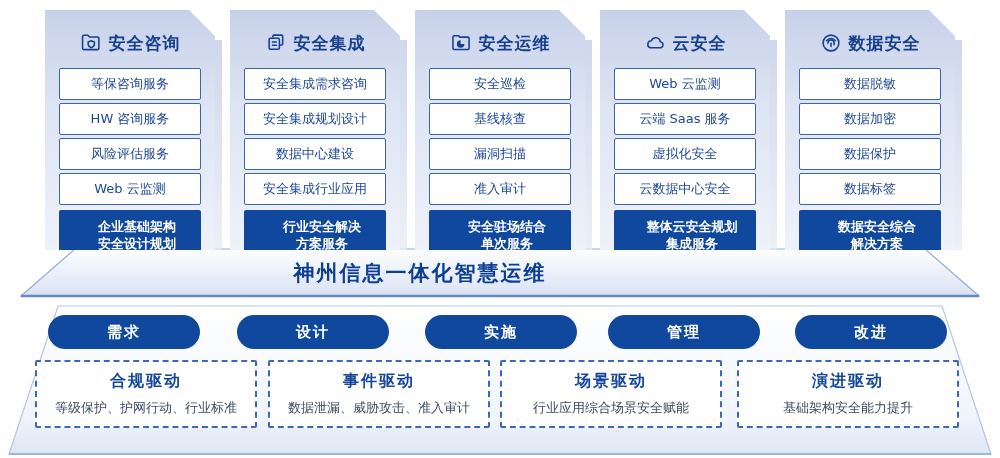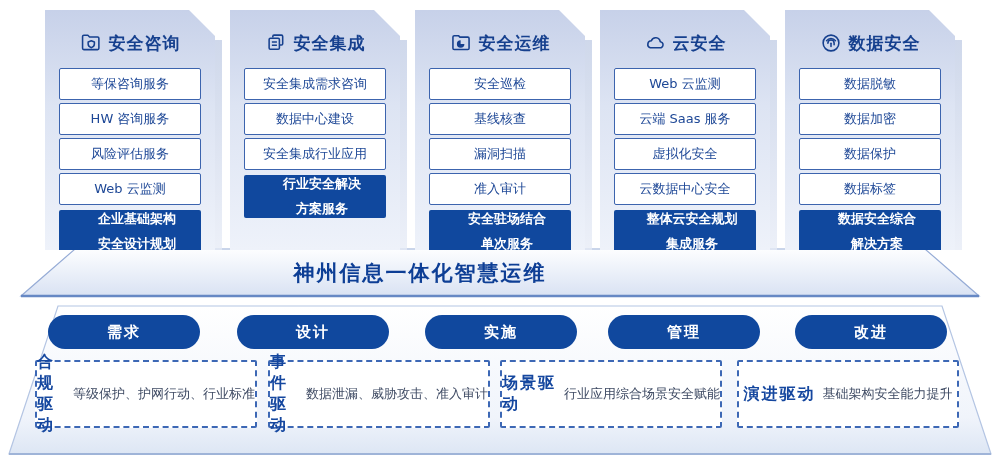--- a/index.html
+++ b/index.html
@@ -28,42 +28,42 @@
   .icon{display:inline-flex;align-items:center;justify-content:center;width:22px;height:22px;}
   .card-items{margin-top:12px;}
   .item{
     height:30px;margin:0 14px 3px 14px;background:#ffffff;
     border:1px solid #3c64ae;border-radius:2px;
     display:flex;align-items:center;justify-content:center;
     color:#1d4796;font-size:13px;white-space:nowrap;
   }
   .card-footer{
     margin:5px 14px 0 14px;height:43px;background:#10489e;border-radius:2px;
-    display:flex;flex-direction:column;align-items:center;justify-content:space-between;
+    display:flex;flex-direction:column;align-items:center;justify-content:flex-end;
     color:#ffffff;font-size:13px;font-weight:bold;line-height:1.35;white-space:nowrap;padding-left:14px;
   }
   
   .banner-svg{position:absolute;left:0;top:248px;}
   .banner-title{
     position:absolute;left:0;top:259px;width:840px;text-align:center;
     color:#0d3e95;font-size:21px;font-weight:bold;letter-spacing:2px;
   }
   
   .platform-svg{position:absolute;left:0;top:302px;}
   
   .pill{
     position:absolute;top:315px;width:152px;height:34px;background:#10489e;border-radius:17px;
     display:flex;align-items:center;justify-content:center;
     color:#ffffff;font-size:15px;font-weight:bold;letter-spacing:2px;
   }
   
   .driver{
     position:absolute;top:360px;width:222px;height:68px;background:#ffffff;
     border:2px dashed #3d68b5;border-radius:2px;box-sizing:border-box;
-    display:flex;align-items:center;justify-content:center;gap:7px;
+    display:flex;flex-direction:column;align-items:center;justify-content:center;gap:7px;
   }
   .driver-title{color:#15479f;font-size:16px;font-weight:bold;letter-spacing:2px;}
   .driver-desc{color:#3e4a63;font-size:13px;white-space:nowrap;}
 </style>
 </head>
 <body>
 
 <div class="stage">
 
   <svg class="banner-svg" width="1000" height="52">
@@ -125,20 +125,21 @@
           <path d="M8.5 6 V4.8 q0-1.4 1.4-1.4 h8 q1.4 0 1.4 1.4 v8 q0 1.4-1.4 1.4 h-1.6"></path>
           <rect x="4.5" y="6.8" width="11.2" height="12" rx="1.4"></rect>
           <line x1="7.5" y1="11" x2="13" y2="11"></line>
           <line x1="7.5" y1="14.5" x2="13" y2="14.5"></line>
         </svg>
       </span>
       <span class="card-title">安全集成</span>
     </div>
     <div class="card-items">
       <div class="item">安全集成需求咨询</div>
+      <div class="item">安全集成规划设计</div>
       <div class="item">数据中心建设</div>
       <div class="item">安全集成行业应用</div>
     </div>
     <div class="card-footer">
       <span>行业安全解决</span>
       <span>方案服务</span>
     </div>
   </div>
 
   <div class="card" style="left:415px">

